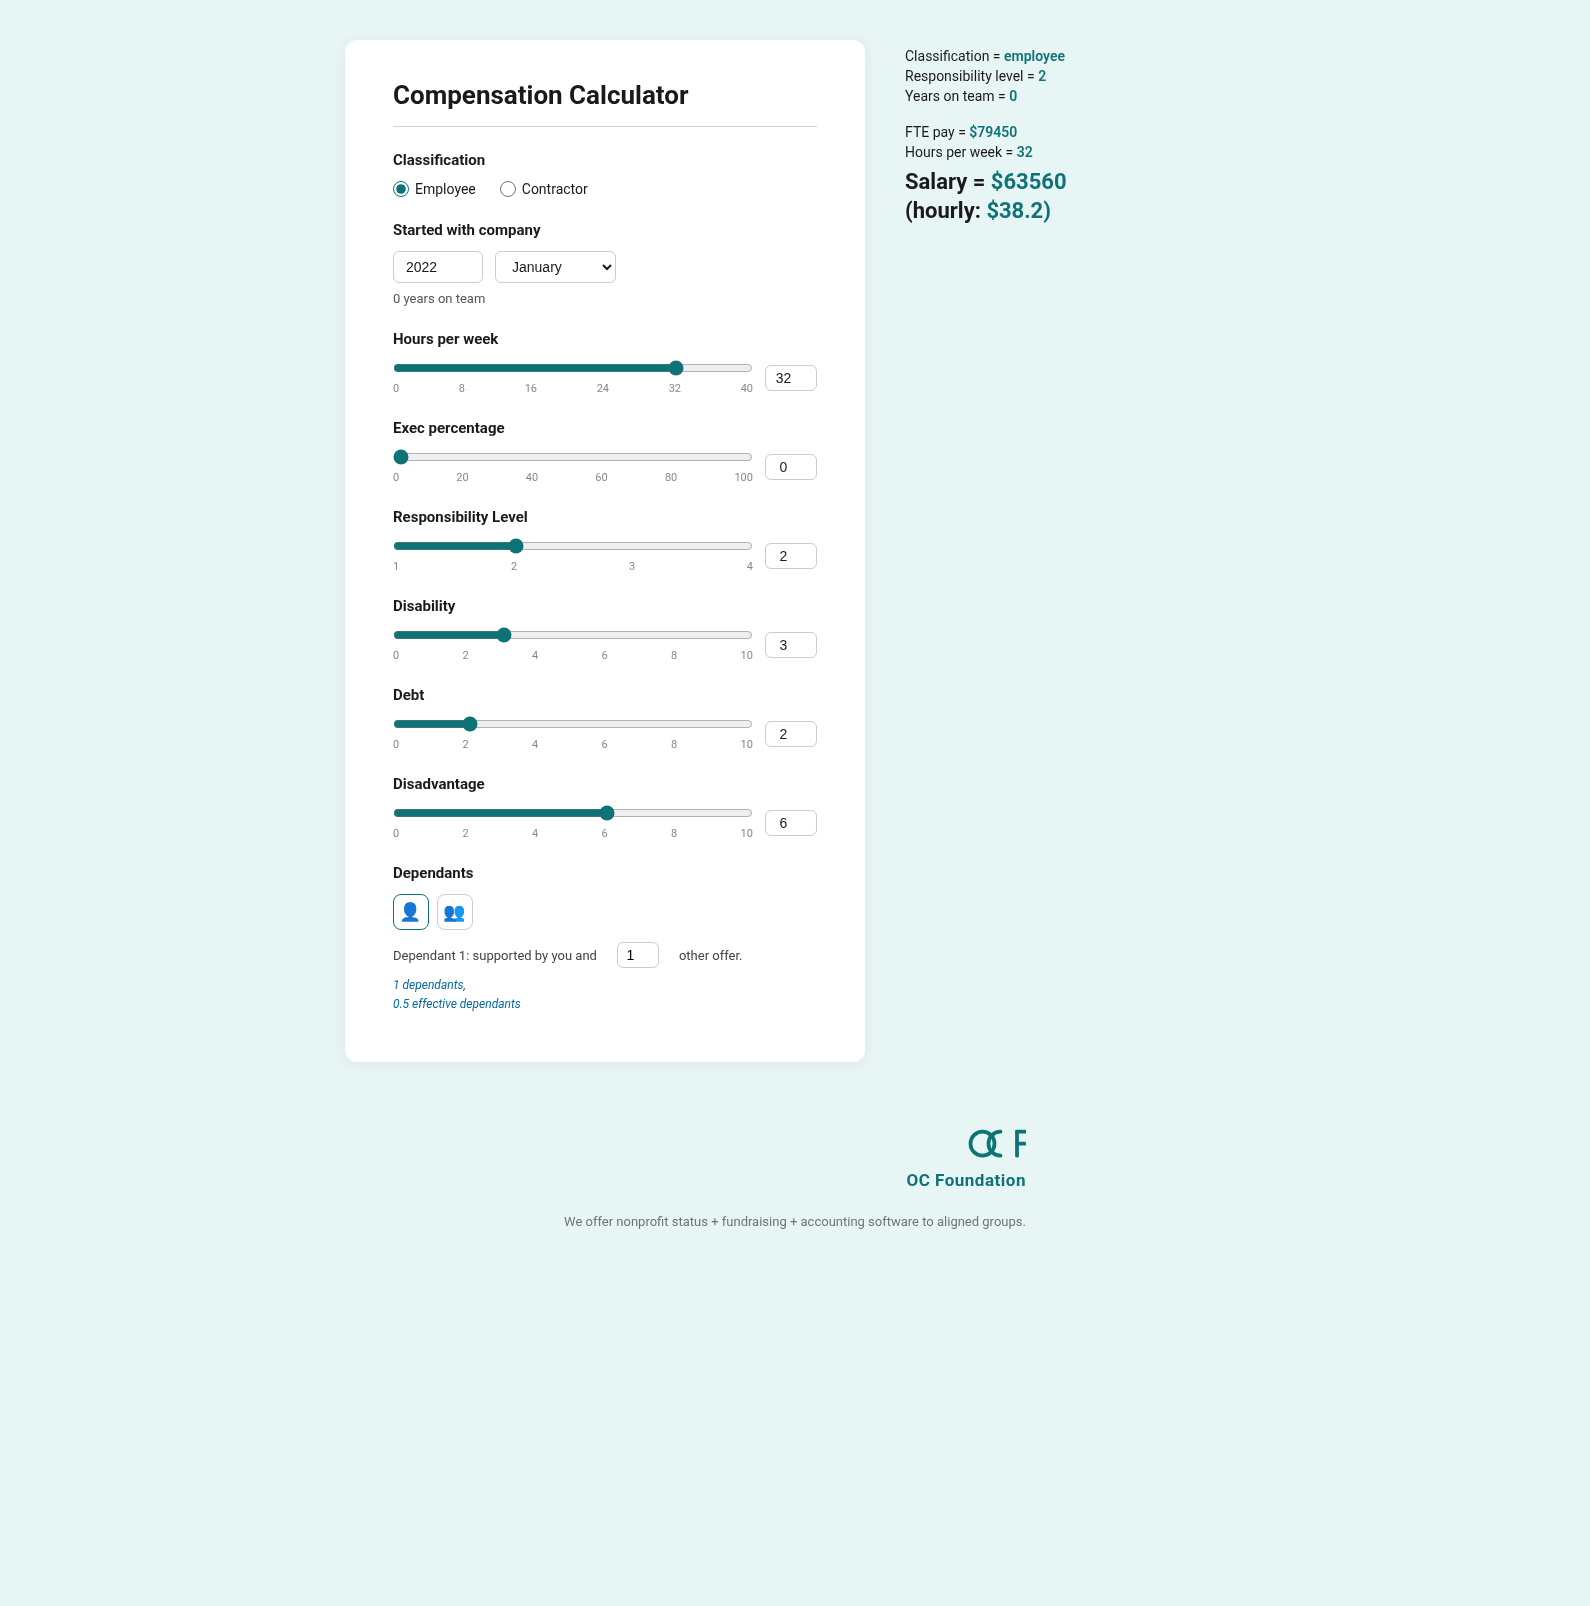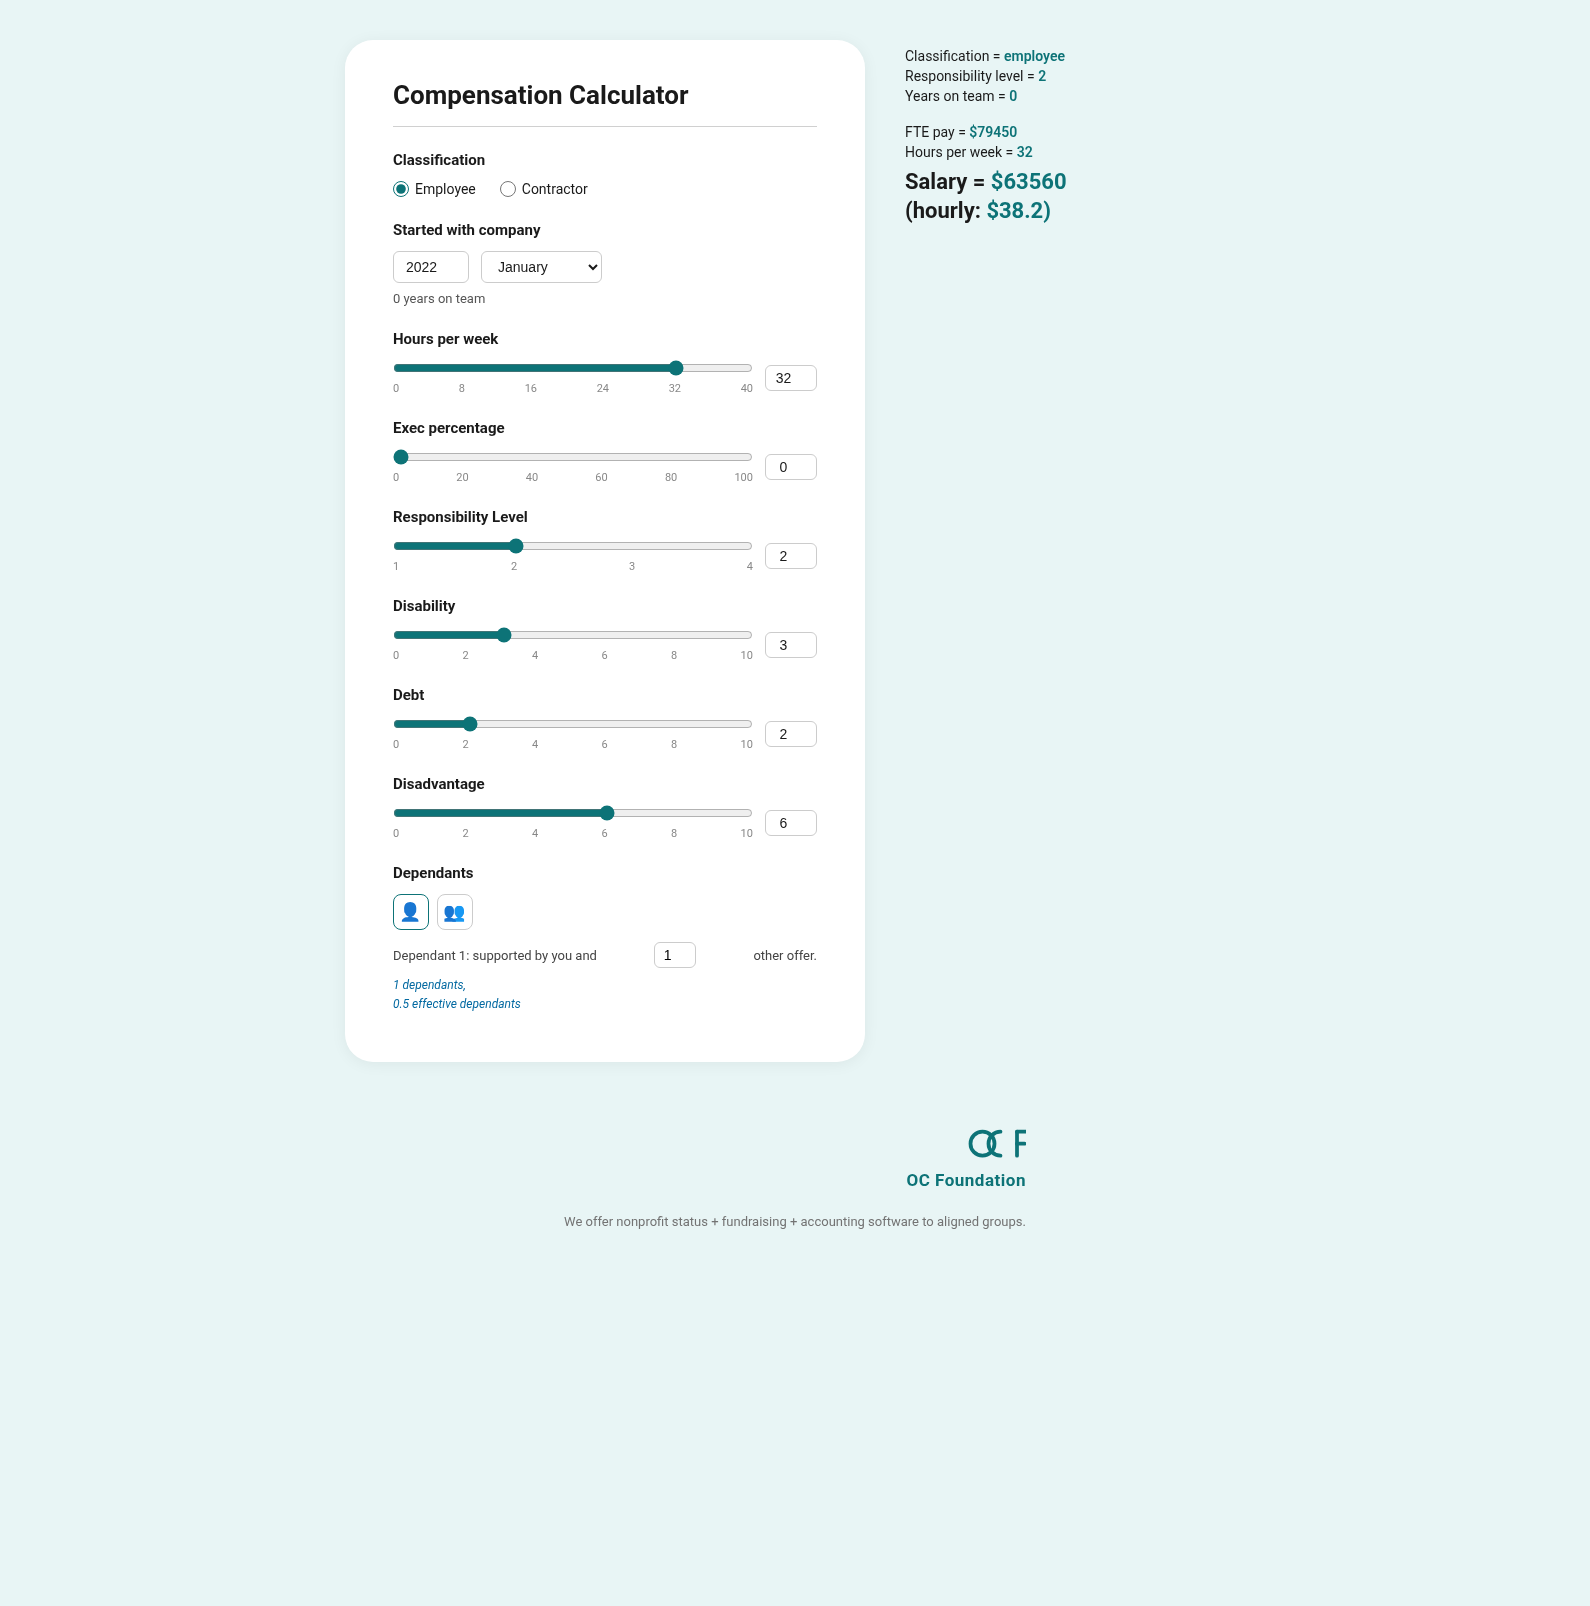--- a/index.html
+++ b/index.html
@@ -14,21 +14,21 @@
     }
     .main-layout {
       display: flex;
       gap: 40px;
       align-items: flex-start;
       width: 100%;
       max-width: 900px;
     }
     .card {
       background: #fff;
-      border-radius: 28px;
+      border-radius: 12px;
       padding: 40px 48px;
       width: 520px;
       min-width: 520px;
       box-shadow: 0 2px 16px rgba(0,0,0,0.06);
     }
     .card-title {
       font-size: 26px;
       font-weight: 700;
       color: #1a1a1a;
       margin-bottom: 16px;
@@ -69,21 +69,21 @@
     .start-company .inputs-row {
       display: flex;
       gap: 12px;
       margin-bottom: 8px;
     }
     .year-input {
       border: 1px solid #ccc;
       border-radius: 6px;
       padding: 6px 12px;
       font-size: 14px;
-      width: 76px;
+      width: 90px;
       color: #1a1a1a;
     }
     .month-select {
       border: 1px solid #ccc;
       border-radius: 6px;
       padding: 6px 12px;
       font-size: 14px;
       color: #1a1a1a;
       background: #fff;
       cursor: pointer;
@@ -149,21 +149,20 @@
     .dep-icon-btn.active {
       border-color: #0d7377;
     }
     .dependant-row {
       display: flex;
       align-items: center;
       gap: 20px;
       font-size: 13px;
       color: #444;
       margin-bottom: 8px;
-      justify-content: space-between;
     }
     .dep-count-input {
       border: 1px solid #ccc;
       border-radius: 6px;
       padding: 4px 8px;
       width: 42px;
       font-size: 14px;
       text-align: center;
     }
     .dep-summary {

